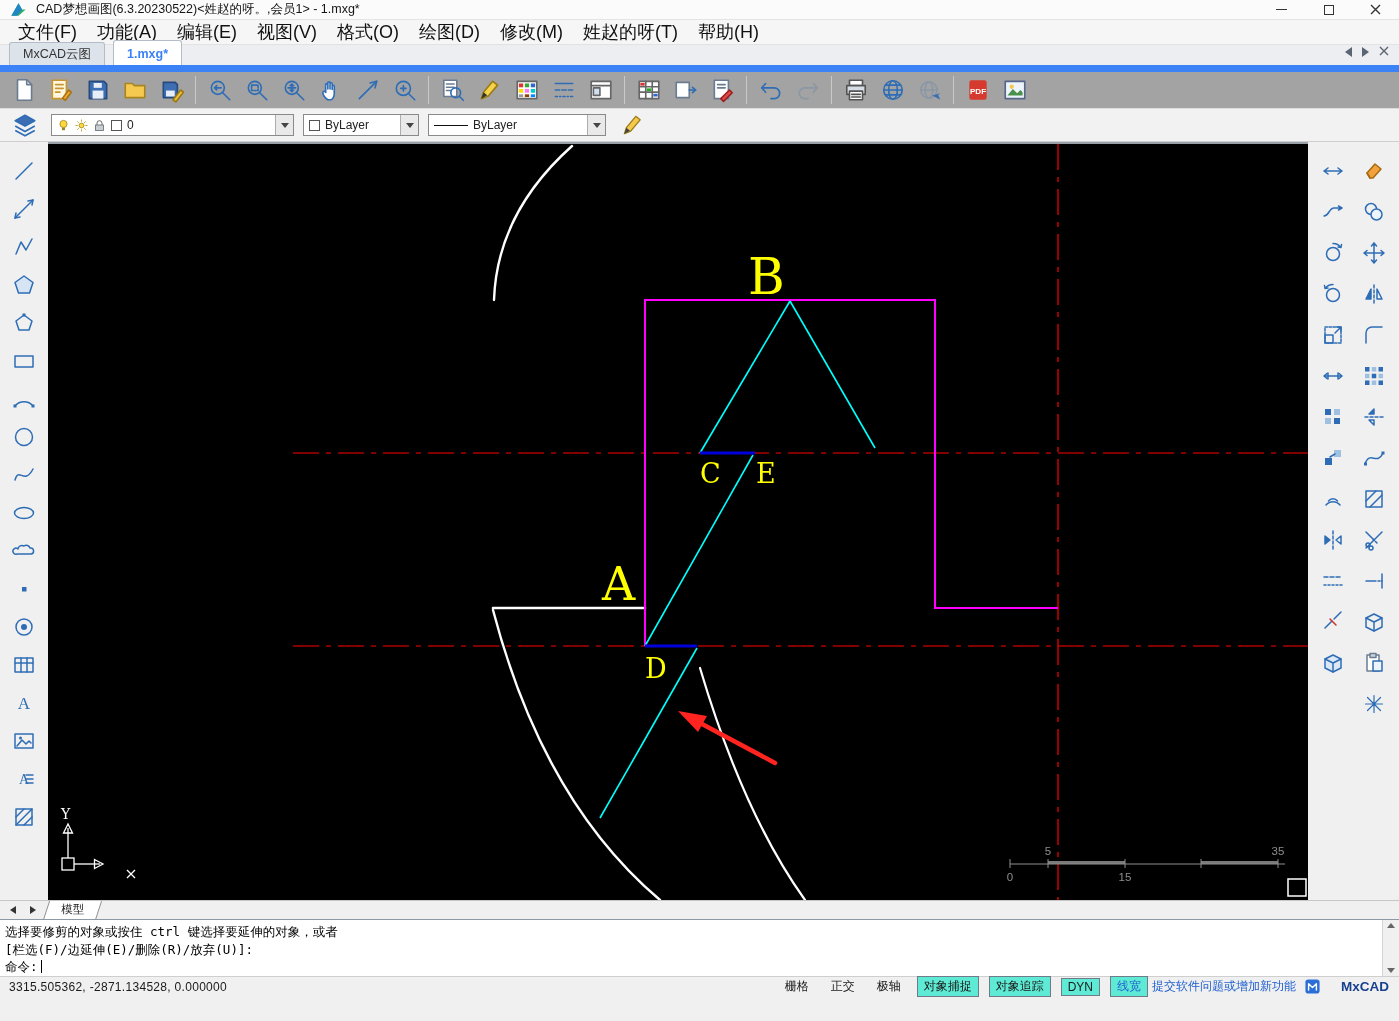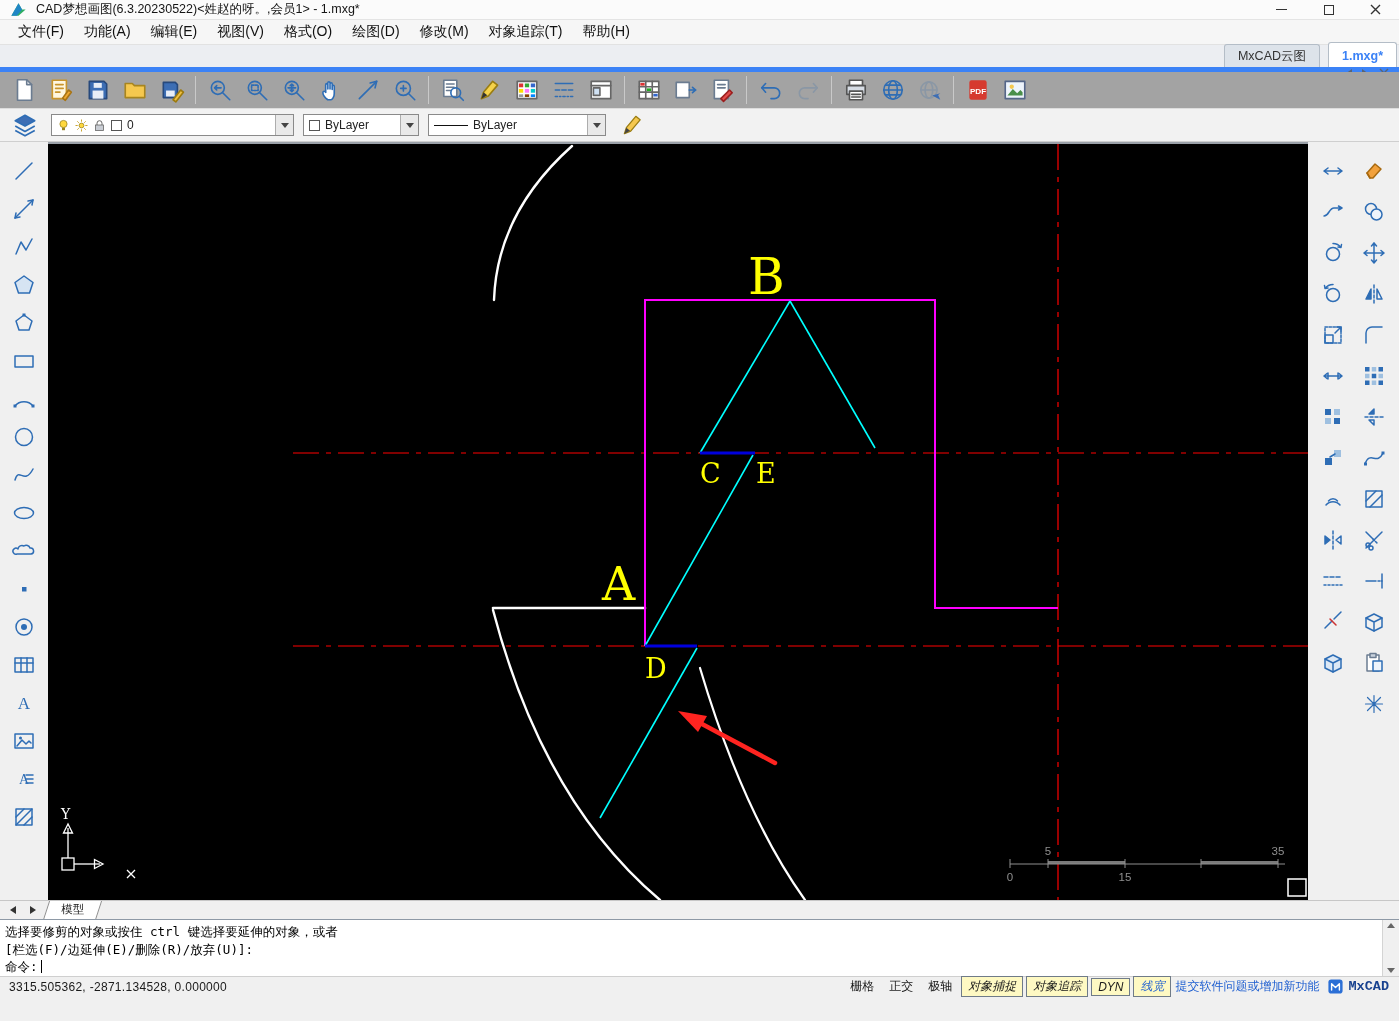--- a/index.html
+++ b/index.html
@@ -11,24 +11,24 @@
   .titlebar { height:32px; background:#fbfbfb; border-bottom:1px solid #e4e4e4; display:flex; align-items:center; }
   .app-logo { width:19px; height:19px; margin:0 8px 0 9px; }
   .title-text { font-size:12.5px; color:#151515; }
   .win-controls { margin-left:auto; display:flex; height:100%; }
   .win-btn { width:47px; height:100%; display:flex; align-items:center; justify-content:center; }
   .glyph-min { width:11px; height:1.5px; background:#333; }
   .glyph-max { width:10px; height:10px; border:1.4px solid #333; }
 
   
   .menubar { height:25px; background:#f6f6f6; border-bottom:1px solid #e2e2e2; display:flex; align-items:center; padding-left:8px; }
-  .menu-item { padding:3px 10px; font-size:14px; color:#111; cursor:default; }
+  .menu-item { padding:3px 10px; font-size:18px; color:#111; cursor:default; }
 
   
-  .tabbar { height:27px; background:#eceef2; border-bottom:5px solid #3b82f6; display:flex; align-items:flex-end; padding-left:18px;flex-direction:column; }
+  .tabbar { height:27px; background:#eceef2; border-bottom:7px solid #3b82f6; display:flex; align-items:flex-end; padding-left:9px; }
   .doc-tabs { display:flex; align-items:flex-end; height:100%; }
   .doc-tab { height:23px; padding:4px 13px 3px; font-size:12.5px; color:#333; background:#dde3ea; border:1px solid #b4bdc7; border-bottom:none; margin-right:2px; border-radius:3px 3px 0 0; display:flex; align-items:center; }
   .doc-tab.active { background:#ffffff; color:#3b82f6; font-weight:bold; height:25px;margin-left:6px; }
   .tab-controls { margin-left:auto; display:flex; align-items:center; gap:10px; padding:0 10px 6px 0; }
   .tri-left  { width:0; height:0; border:5px solid transparent; border-right:7px solid #5a6472; border-left:none; }
   .tri-right { width:0; height:0; border:5px solid transparent; border-left:7px solid #5a6472; border-right:none; }
 
   
   .toolbar { height:42px; background:#a3a3a3; border-bottom:1px solid #dddddd; display:flex; align-items:center; padding-left:5px; }
   .tbtn { width:37px; height:36px; display:flex; align-items:center; justify-content:center; border-radius:3px; }
@@ -71,25 +71,25 @@
   .cmd-scroll { position:absolute; right:0; top:0; width:17px; height:100%; background:#f0f0f0; border-left:1px solid #d4d4d4; display:flex; flex-direction:column; justify-content:space-between; align-items:center; padding:3px 0; }
   .tri-up   { width:0; height:0; border:4px solid transparent; border-bottom:5px solid #666; border-top:none; }
   .tri-dn   { width:0; height:0; border:4px solid transparent; border-top:5px solid #666; border-bottom:none; }
   .caret { display:inline-block; width:1.5px; height:13px; background:#000; vertical-align:-2px; margin-left:3px; animation:blink 1s steps(1) infinite; }
   @keyframes blink { 50% { opacity:0; } }
 
   
   .statusbar { height:21px; background:#f0f0f0; border-top:1px solid #cfcfcf; display:flex; align-items:center; font-size:12px; color:#1a1a1a; padding:0 6px; }
   .coords { padding-left:3px; letter-spacing:.3px; }
   .status-toggles { margin-left:auto; display:flex; align-items:center; gap:3px; }
-  .toggle { padding:1px 6px; }
-  .toggle.boxed { border:1px solid #6f7b88; background:#fef9c3;font-style:italic; }
+  .toggle { padding:1px 6px;margin-left:7px; }
+  .toggle.boxed { border:1px solid #6f7b88; background:#5eead4; }
   .toggle.accent { color:#1f5fd0; }
   .link { color:#1f5fd0; margin:0 8px 0 4px; }
-  .brand { display:flex; align-items:center; gap:4px; font-weight:bold; color:#17418f; font-size:13.5px; padding-right:4px;font-family:Liberation Mono, monospace; }
+  .brand { display:flex; align-items:center; gap:20px; font-weight:bold; color:#17418f; font-size:13.5px; padding-right:4px; }
   .brand svg { width:17px; height:17px; }
 </style>
 </head>
 <body>
 
 <div class="app">
 
   <div class="titlebar">
     <svg class="app-logo" viewBox="0 0 24 24">
       <path d="M3 20L12 4l4.5 8H21l-9 8z" fill="#2fae64"></path>
@@ -112,21 +112,21 @@
   </div>
 
   <div class="menubar" id="menubar">
       <span class="menu-item">文件(F)</span>
       <span class="menu-item">功能(A)</span>
       <span class="menu-item">编辑(E)</span>
       <span class="menu-item">视图(V)</span>
       <span class="menu-item">格式(O)</span>
       <span class="menu-item">绘图(D)</span>
       <span class="menu-item">修改(M)</span>
-      <span class="menu-item">对象追踪(T)</span>
+      <span class="menu-item">姓赵的呀(T)</span>
       <span class="menu-item">帮助(H)</span>
     </div>
 
   <div class="tabbar">
     <div class="doc-tabs" id="doc-tabs">
         <div class="doc-tab">MxCAD云图</div>
         <div class="doc-tab active">1.mxg*</div>
       </div>
     <div class="tab-controls">
       <div>

